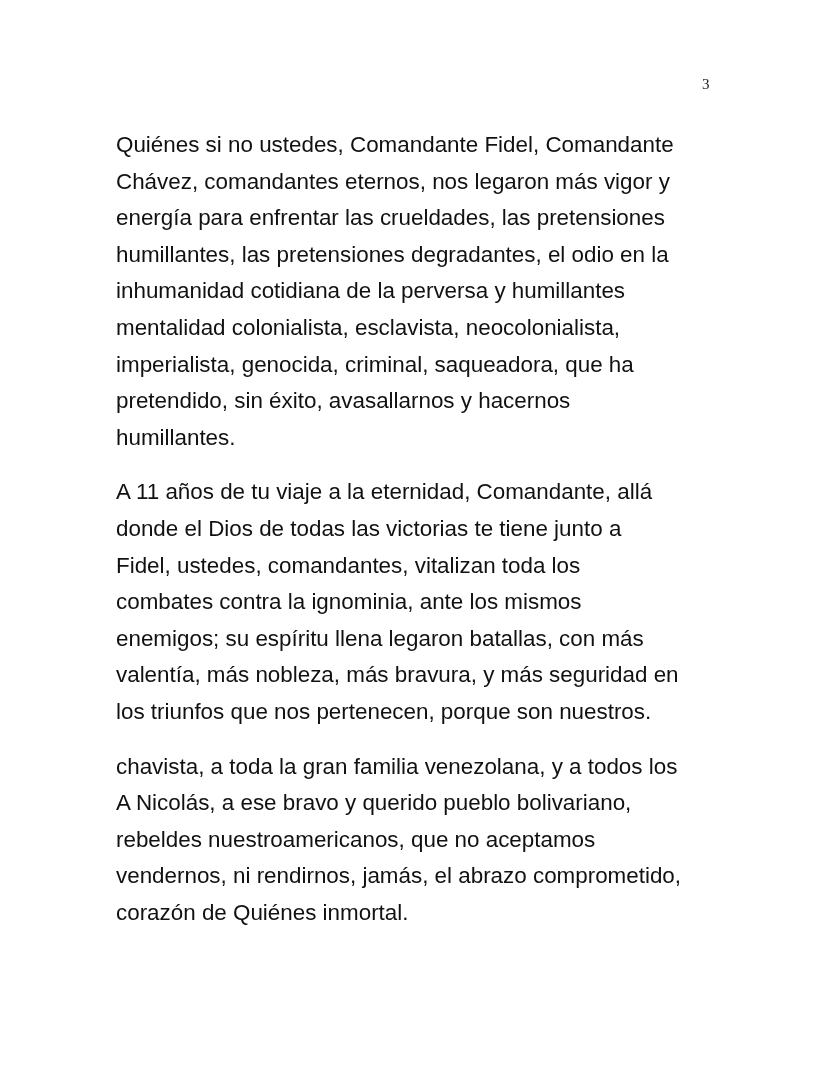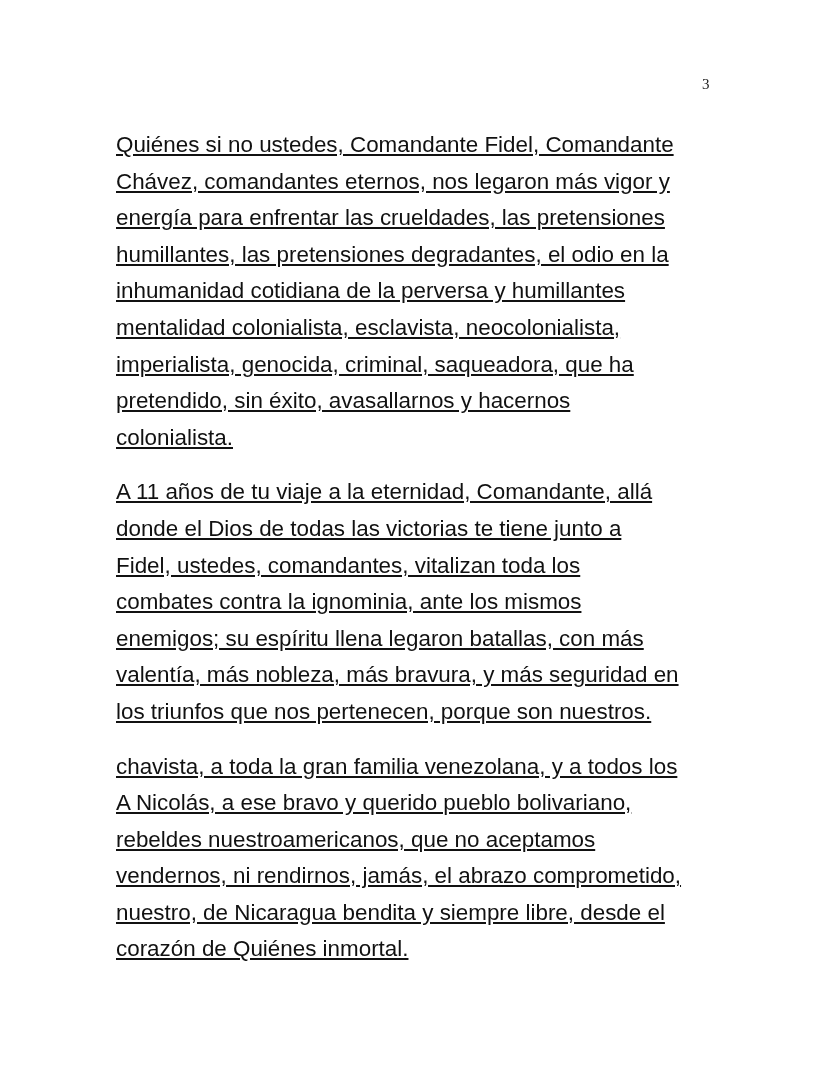--- a/index.html
+++ b/index.html
@@ -34,21 +34,20 @@
       top: 127px;
       width: 600px;
       font-family: "Liberation Sans", sans-serif;
       font-size: 22.4px;
       line-height: 36.6px;
       color: #111;
     }
     .para {
       margin: 0 0 18px 0;
       white-space: normal;
-      text-decoration: underline;
     }
     .line {
       display: block;
       white-space: nowrap;
     }
   </style>
 </head>
 <body>
 
 <div class="page">
@@ -57,33 +56,32 @@
   <div class="body-text">
     <p class="para">
       <span class="line">Quiénes si no ustedes, Comandante Fidel, Comandante</span>
       <span class="line">Chávez, comandantes eternos, nos legaron más vigor y</span>
       <span class="line">energía para enfrentar las crueldades, las pretensiones</span>
       <span class="line">humillantes, las pretensiones degradantes, el odio en la</span>
       <span class="line">inhumanidad cotidiana de la perversa y humillantes</span>
       <span class="line">mentalidad colonialista, esclavista, neocolonialista,</span>
       <span class="line">imperialista, genocida, criminal, saqueadora, que ha</span>
       <span class="line">pretendido, sin éxito, avasallarnos y hacernos</span>
-      <span class="line">colonialista.</span>
+      <span class="line">humillantes.</span>
     </p>
     <p class="para">
       <span class="line">A 11 años de tu viaje a la eternidad, Comandante, allá</span>
       <span class="line">donde el Dios de todas las victorias te tiene junto a</span>
       <span class="line">Fidel, ustedes, comandantes, vitalizan toda los</span>
       <span class="line">combates contra la ignominia, ante los mismos</span>
       <span class="line">enemigos; su espíritu llena legaron batallas, con más</span>
       <span class="line">valentía, más nobleza, más bravura, y más seguridad en</span>
       <span class="line">los triunfos que nos pertenecen, porque son nuestros.</span>
     </p>
     <p class="para">
       <span class="line">chavista, a toda la gran familia venezolana, y a todos los</span>
       <span class="line">A Nicolás, a ese bravo y querido pueblo bolivariano,</span>
       <span class="line">rebeldes nuestroamericanos, que no aceptamos</span>
       <span class="line">vendernos, ni rendirnos, jamás, el abrazo comprometido,</span>
-      <span class="line">nuestro, de Nicaragua bendita y siempre libre, desde el</span>
       <span class="line">corazón de Quiénes inmortal.</span>
     </p>
   </div>
 </div>
 
 </body></html>

